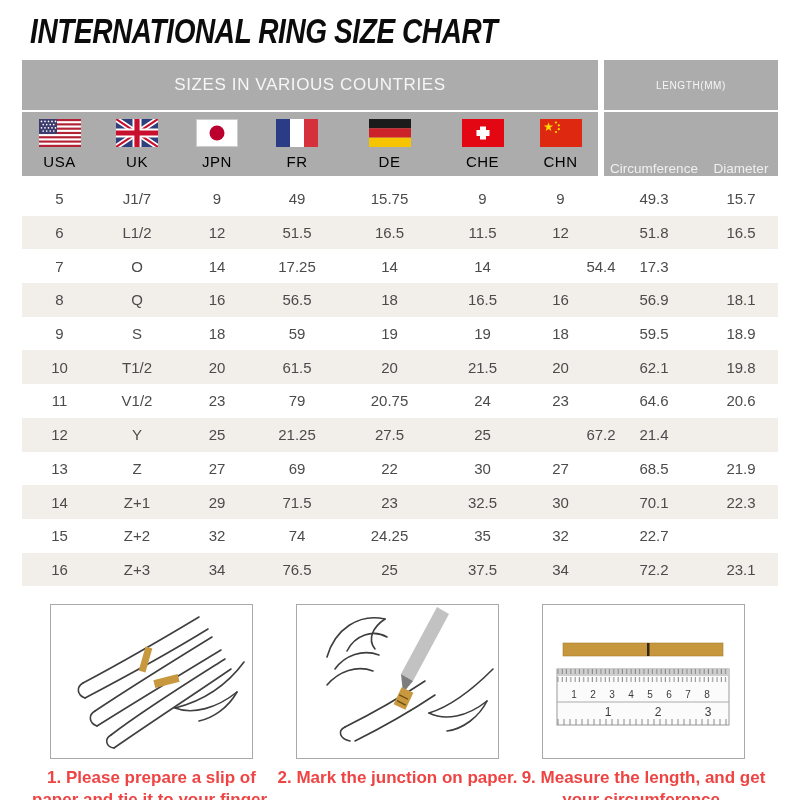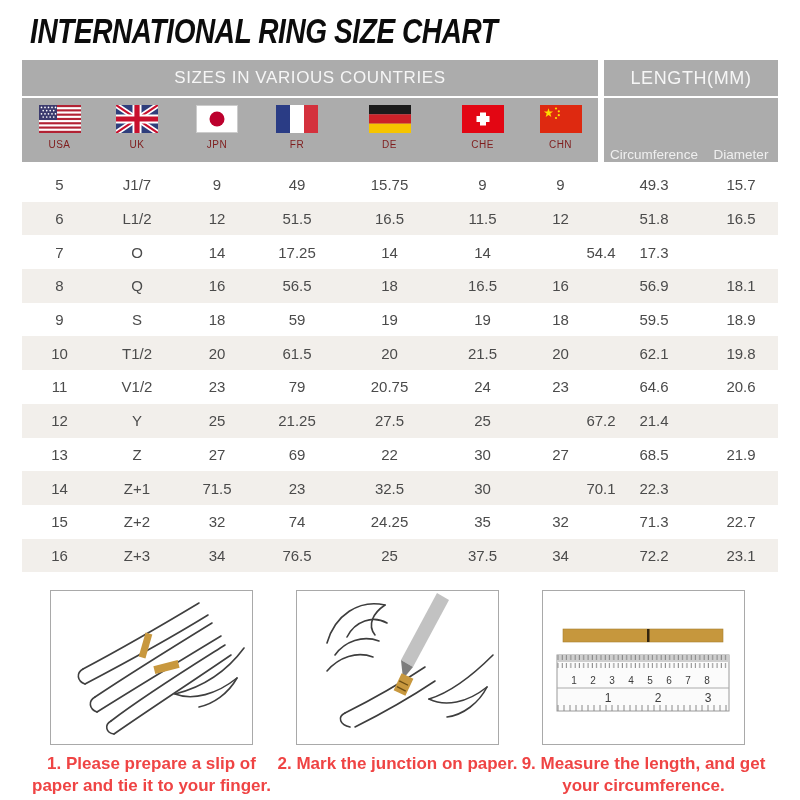--- a/index.html
+++ b/index.html
@@ -11,36 +11,36 @@
     color:#0c0c0c; white-space:nowrap; letter-spacing:-0.5px;
     transform:scaleX(0.8); transform-origin:0 50%; line-height:38px;
   }
 
   .chart { margin:10px 0 0 22px; width:756px; }
   .gridrow {
     display:grid;
     grid-template-columns:75px 80px 80px 80px 105px 81px 75px 6px 100px 74px;
   }
 
-  .header-top { height:36px; margin-bottom:2px; }
+  .header-top { height:50px; margin-bottom:2px; }
   .group-header {
     background:#acacac; color:#f6f6f6; display:flex; align-items:center;
     justify-content:center; font-size:17px; letter-spacing:0.6px;
   }
   .gh-left { grid-column:1 / 8; }
-  .gh-right { grid-column:9 / 11; font-size:18px; }
+  .gh-right { grid-column:9 / 11; font-size:10px; }
   .gapcell { background:#fff; }
 
   .flags-row { height:64px; margin-bottom:6px; }
   .flag-cell {
     background:#acacac; display:flex; flex-direction:column; align-items:center;
     padding-top:7px; gap:6px;
   }
   .flag { width:42px; height:28px; display:block; }
-  .country-code { font-size:10px; color:#7f1d1d; letter-spacing:0.5px; }
+  .country-code { font-size:15px; color:#000000; letter-spacing:0.5px; }
   .length-cell {
     grid-column:9 / 11; background:#acacac; display:grid;
     grid-template-columns:100px 74px; align-items:end; 
   }
   .length-label { text-align:center; font-size:13.5px; color:#efefef; }
 
   .trow { height:33.7px; background:#fff; }
   .trow.alt { background:#f2efeb; }
   .tcell {
     display:flex; align-items:center; justify-content:center;
@@ -282,38 +282,38 @@
           <div class="tcell">22</div>
           <div class="tcell">30</div>
           <div class="tcell">27</div>
           <div class="tcell"></div>
           <div class="tcell">68.5</div>
           <div class="tcell">21.9</div>
         </div>
         <div class="gridrow trow alt">
           <div class="tcell">14</div>
           <div class="tcell">Z+1</div>
+          <div class="tcell">29</div>
           <div class="tcell">71.5</div>
           <div class="tcell">23</div>
           <div class="tcell">32.5</div>
           <div class="tcell">30</div>
           <div class="tcell"></div>
           <div class="tcell">70.1</div>
           <div class="tcell">22.3</div>
         </div>
         <div class="gridrow trow">
           <div class="tcell">15</div>
           <div class="tcell">Z+2</div>
           <div class="tcell">32</div>
           <div class="tcell">74</div>
           <div class="tcell">24.25</div>
           <div class="tcell">35</div>
           <div class="tcell">32</div>
           <div class="tcell"></div>
-          <div class="tcell">71.3</div>
           <div class="tcell">22.7</div>
         </div>
         <div class="gridrow trow alt">
           <div class="tcell">16</div>
           <div class="tcell">Z+3</div>
           <div class="tcell">34</div>
           <div class="tcell">76.5</div>
           <div class="tcell">25</div>
           <div class="tcell">37.5</div>
           <div class="tcell">34</div>

